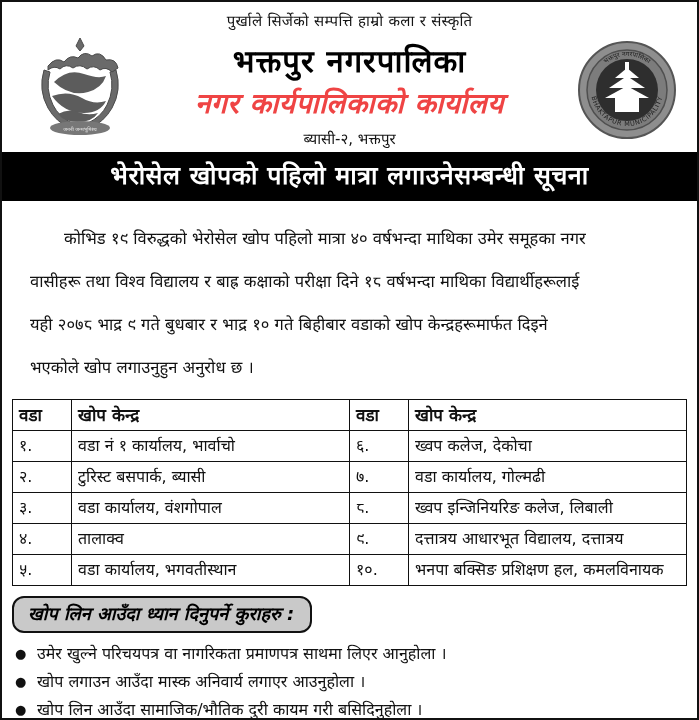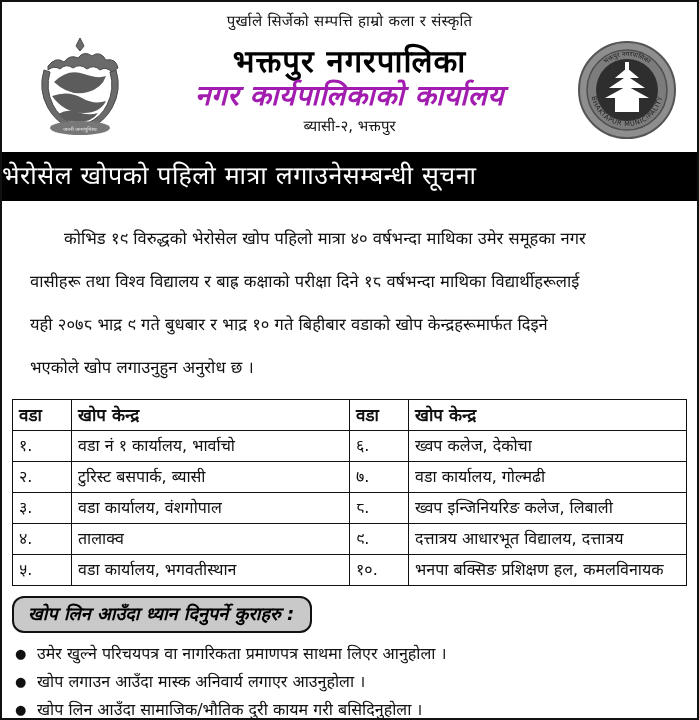--- a/index.html
+++ b/index.html
@@ -47,23 +47,23 @@
     line-height: 36px;
     margin: 2px 0 0 0;
     letter-spacing: 1px;
     color: #000;
   }
   .org-subtitle {
     text-align: center;
     font-size: 28px;
     font-weight: bold;
     line-height: 34px;
-    margin: 0;
+    margin: 8px;
     letter-spacing: 0.5px;
-    color: #a21caf;
+    color: #ef4444;
     font-style: italic;
   }
   .address {
     text-align: center;
     font-size: 15px;
     line-height: 20px;
     margin: 3px 0 0 0;
     color: #141414;
   }
 
@@ -79,23 +79,23 @@
     right: 18px;
     top: 36px;
     width: 104px;
     height: 104px;
   }
 
   
   .banner {
     background: #000000;
     color: #ffffff;
-    text-align: left;
+    text-align: center;
     font-size: 25px;
-    font-weight: normal;
+    font-weight: bold;
     line-height: 30px;
     padding: 8px 0 9px 0;
     letter-spacing: 0.5px;
     border-top: 1px solid #000;
     border-bottom: 1px solid #000;
   }
 
   
   .body-text {
     padding: 8px 12px 2px 12px;

